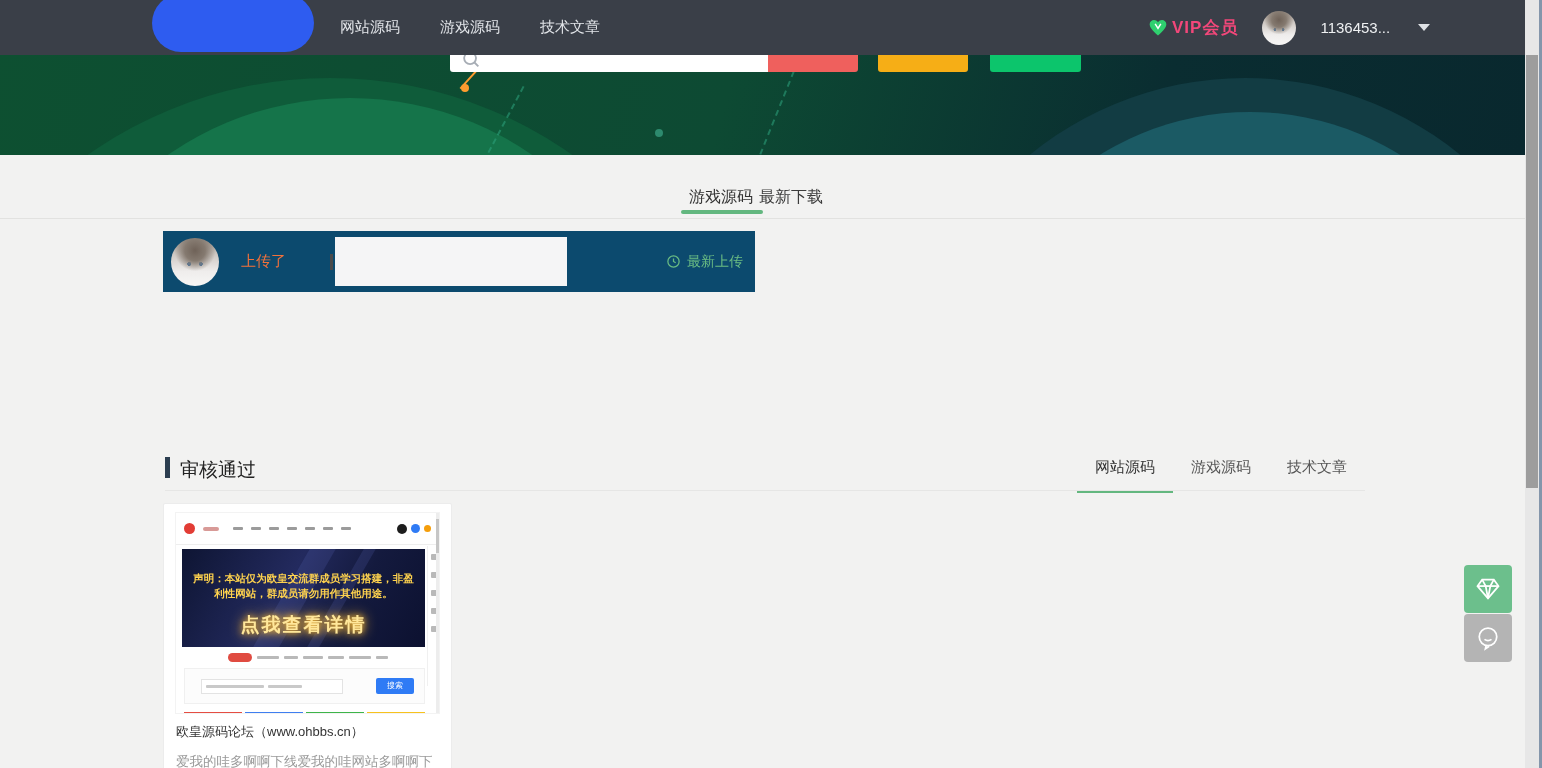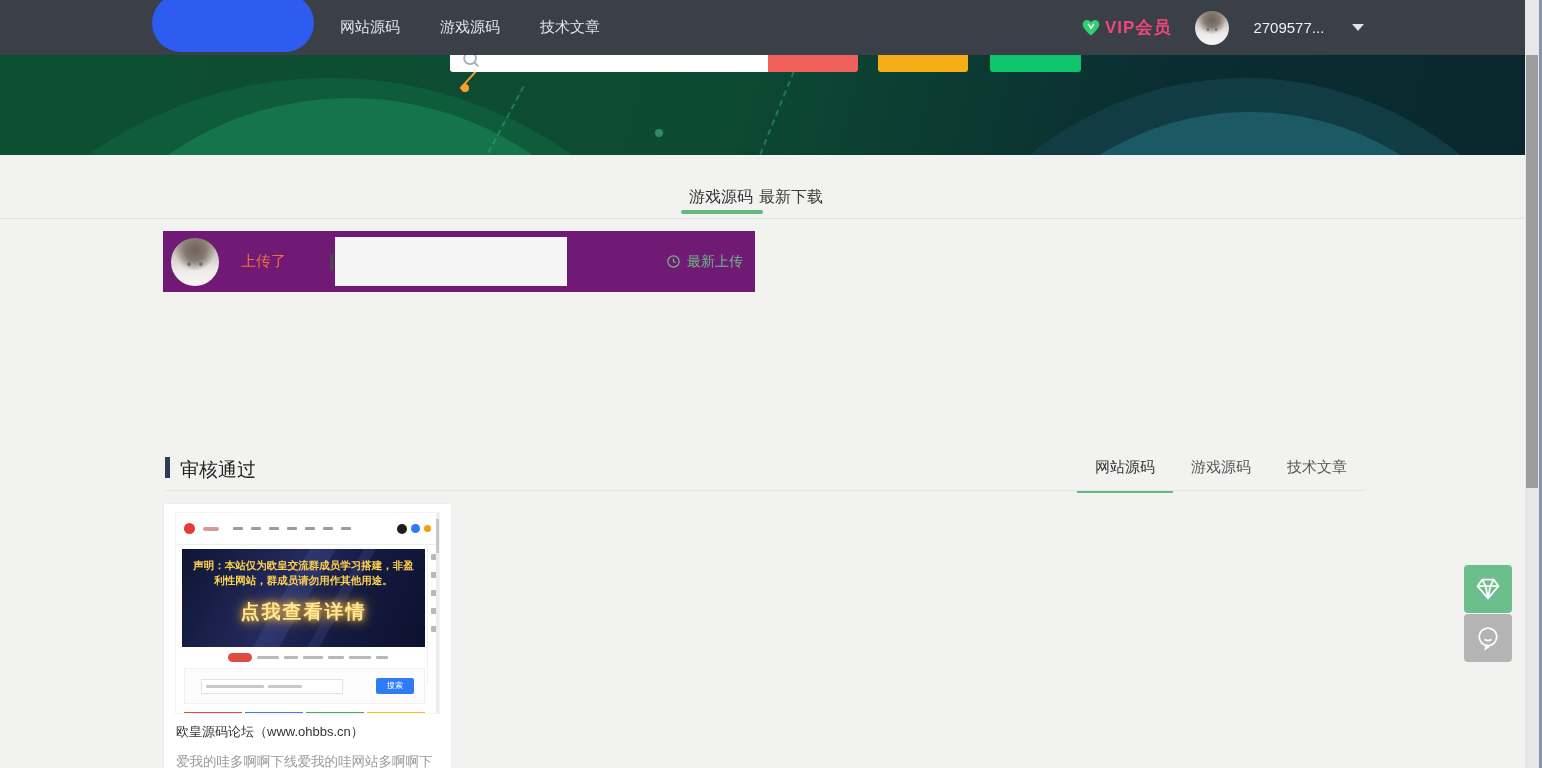--- a/index.html
+++ b/index.html
@@ -9,21 +9,21 @@
     background:#f2f2f1;
     font-family:"Liberation Sans","DejaVu Sans",sans-serif;
   }
   .abs { position:absolute; }
 
   
   .navbar { position:absolute; left:0; top:0; width:1525px; height:55px; background:#3a3f48; z-index:40; }
   .logo-pill { position:absolute; left:152px; top:-6px; width:162px; height:58px; border-radius:29px; background:#2e5cf0; }
   .nav-links { position:absolute; left:340px; top:0; height:55px; display:flex; align-items:center; gap:40px; }
   .nav-link { color:#e2e5e9; font-size:15px; cursor:pointer; }
-  .nav-right { position:absolute; left:1081px; top:0; height:55px; display:flex; align-items:center; gap:24px; }
+  .nav-right { position:absolute; left:1148px; top:0; height:55px; display:flex; align-items:center; gap:24px; }
   .vip { display:flex; align-items:center; gap:4px; cursor:pointer; }
   .vip-label { color:#f2477a; font-size:17px; font-weight:bold; letter-spacing:1px; }
   .cat-avatar {
     border-radius:50%;
     background:
       radial-gradient(circle at 50% 26%, #6f6258 0%, #857a70 24%, rgba(133,122,112,0) 48%),
       radial-gradient(circle at 38% 54%, #3f74a8 0 4.5%, rgba(0,0,0,0) 5.5%),
       radial-gradient(circle at 62% 54%, #3f74a8 0 4.5%, rgba(0,0,0,0) 5.5%),
       linear-gradient(180deg,#9a9088 0%,#cfc9c4 35%,#efedec 70%,#f7f6f5 100%);
   }
@@ -55,21 +55,21 @@
   .btn-green { left:990px; top:29px; width:91px; height:43px; background:#0cc56c; }
 
   
   .tabstrip { position:absolute; left:0; top:155px; width:1525px; height:64px; background:#f2f2f1; border-bottom:1px solid #e2e2e0; }
   .feed-tab { position:absolute; top:187px; font-size:16px; color:#333; cursor:pointer; text-align:center; }
   .feed-tab1 { left:676px; width:90px; }
   .feed-tab2 { left:756px; width:70px; color:#3c3c3c; }
   .feed-underline { position:absolute; left:681px; top:210px; width:82px; height:4px; background:#63b77f; border-radius:2px; }
 
   
-  .feed-row { position:absolute; left:163px; top:231px; width:592px; height:61px; background:#701a75; display:flex; align-items:center; }
+  .feed-row { position:absolute; left:163px; top:231px; width:592px; height:61px; background:#0c4a6e; display:flex; align-items:center; }
   .feed-avatar { width:48px; height:48px; margin-left:8px; }
   .feed-action { color:#f2713b; font-size:15px; margin-left:22px; }
   .feed-sliver { width:3px; height:16px; background:#4a4a4a; margin-left:44px; }
   .feed-redacted { width:232px; height:49px; background:#f5f5f6; margin-left:2px; }
   .feed-status { margin-left:auto; margin-right:12px; display:flex; align-items:center; gap:6px; }
   .feed-status-label { color:#6abc83; font-size:14px; }
 
   
   .hot-bar { position:absolute; left:165px; top:457px; width:5px; height:21px; background:#2c3e50; }
   .hot-title { position:absolute; left:180px; top:457px; font-size:19px; color:#222; }
@@ -89,21 +89,21 @@
   .mini-nav-icons { margin-left:auto; display:flex; gap:4px; align-items:center; }
   .mini-circle-dark { width:10px; height:10px; border-radius:50%; background:#1d1d1d; }
   .mini-circle-blue { width:9px; height:9px; border-radius:50%; background:#2f7bf5; }
   .mini-circle-orange { width:7px; height:7px; border-radius:50%; background:#f59e0b; }
   .mini-banner { margin:4px 14px 0 6px; height:98px; position:relative; overflow:hidden; text-align:center;
     background:linear-gradient(118deg,#0e1533 0%,#232a5e 42%,#141a3e 68%,#0c1130 100%); }
   .mini-banner .streak { position:absolute; background:rgba(130,150,255,.12); transform:skewX(-30deg); }
   .streak1 { left:96px; top:-10px; width:26px; height:130px; }
   .streak2 { left:150px; top:-10px; width:12px; height:130px; background:rgba(255,255,255,.08); }
   .mini-banner-line { position:relative; color:#ffd34e; font-size:10.5px; font-weight:bold; line-height:15px; }
-  .mini-banner-line.first { padding-top:9px; }
+  .mini-banner-line.first { padding-top:22px; }
   .mini-banner-cta { position:relative; margin-top:11px; color:#ffe79a; font-size:19px; font-weight:bold; letter-spacing:2px;
     text-shadow:0 0 6px #f7b733, 0 0 14px #f7b733; }
   .mini-crumbs { margin-top:6px; display:flex; justify-content:center; align-items:center; gap:5px; }
   .mini-pill { width:24px; height:9px; border-radius:5px; background:#e04b41; }
   .mini-crumbs i { display:block; height:3px; background:#b9b9b9; border-radius:1px; }
   .mini-panel { margin:6px 14px 0 8px; height:36px; background:#fcfcfc; border:1px solid #f0f0f0; display:flex; align-items:center; padding:0 10px; }
   .mini-input { margin-left:6px; width:142px; height:15px; border:1px solid #e3e3e3; background:#fff; display:flex; align-items:center; gap:4px; padding:0 4px; }
   .mini-input i { display:block; height:3px; background:#c9c9c9; border-radius:1px; }
   .mini-search-btn { margin-left:auto; width:38px; height:16px; background:#2f7bf5; border:none; border-radius:2px; color:#fff; font-size:8px; line-height:16px; text-align:center; cursor:pointer; font-family:inherit; padding:0; }
   .mini-bars { margin:8px 14px 0 8px; display:flex; gap:3px; }
@@ -163,21 +163,21 @@
   </div>
   <div class="nav-right">
     <div class="vip">
       <svg width="20" height="20" viewBox="0 0 24 24">
         <path fill="#2fd06f" d="M12 21 C5 15 2 11 2 7.5 C2 4.5 4.5 2.5 7.2 2.5 C9 2.5 10.8 3.5 12 5.2 C13.2 3.5 15 2.5 16.8 2.5 C19.5 2.5 22 4.5 22 7.5 C22 11 19 15 12 21 Z"></path>
         <path d="M8.6 7 L12 12.5 L15.4 7" stroke="#fff" stroke-width="1.8" fill="none"></path>
       </svg>
       <span class="vip-label">VIP会员</span>
     </div>
     <div class="cat-avatar nav-avatar"></div>
-    <span class="nav-username">2709577...</span>
+    <span class="nav-username">1136453...</span>
     <div class="caret-down"></div>
   </div>
 </div>
 
 <div class="tabstrip"></div>
 <div class="feed-tab feed-tab1">游戏源码</div>
 <div class="feed-tab feed-tab2">最新下载</div>
 <div class="feed-underline"></div>
 
 <div class="feed-row">

